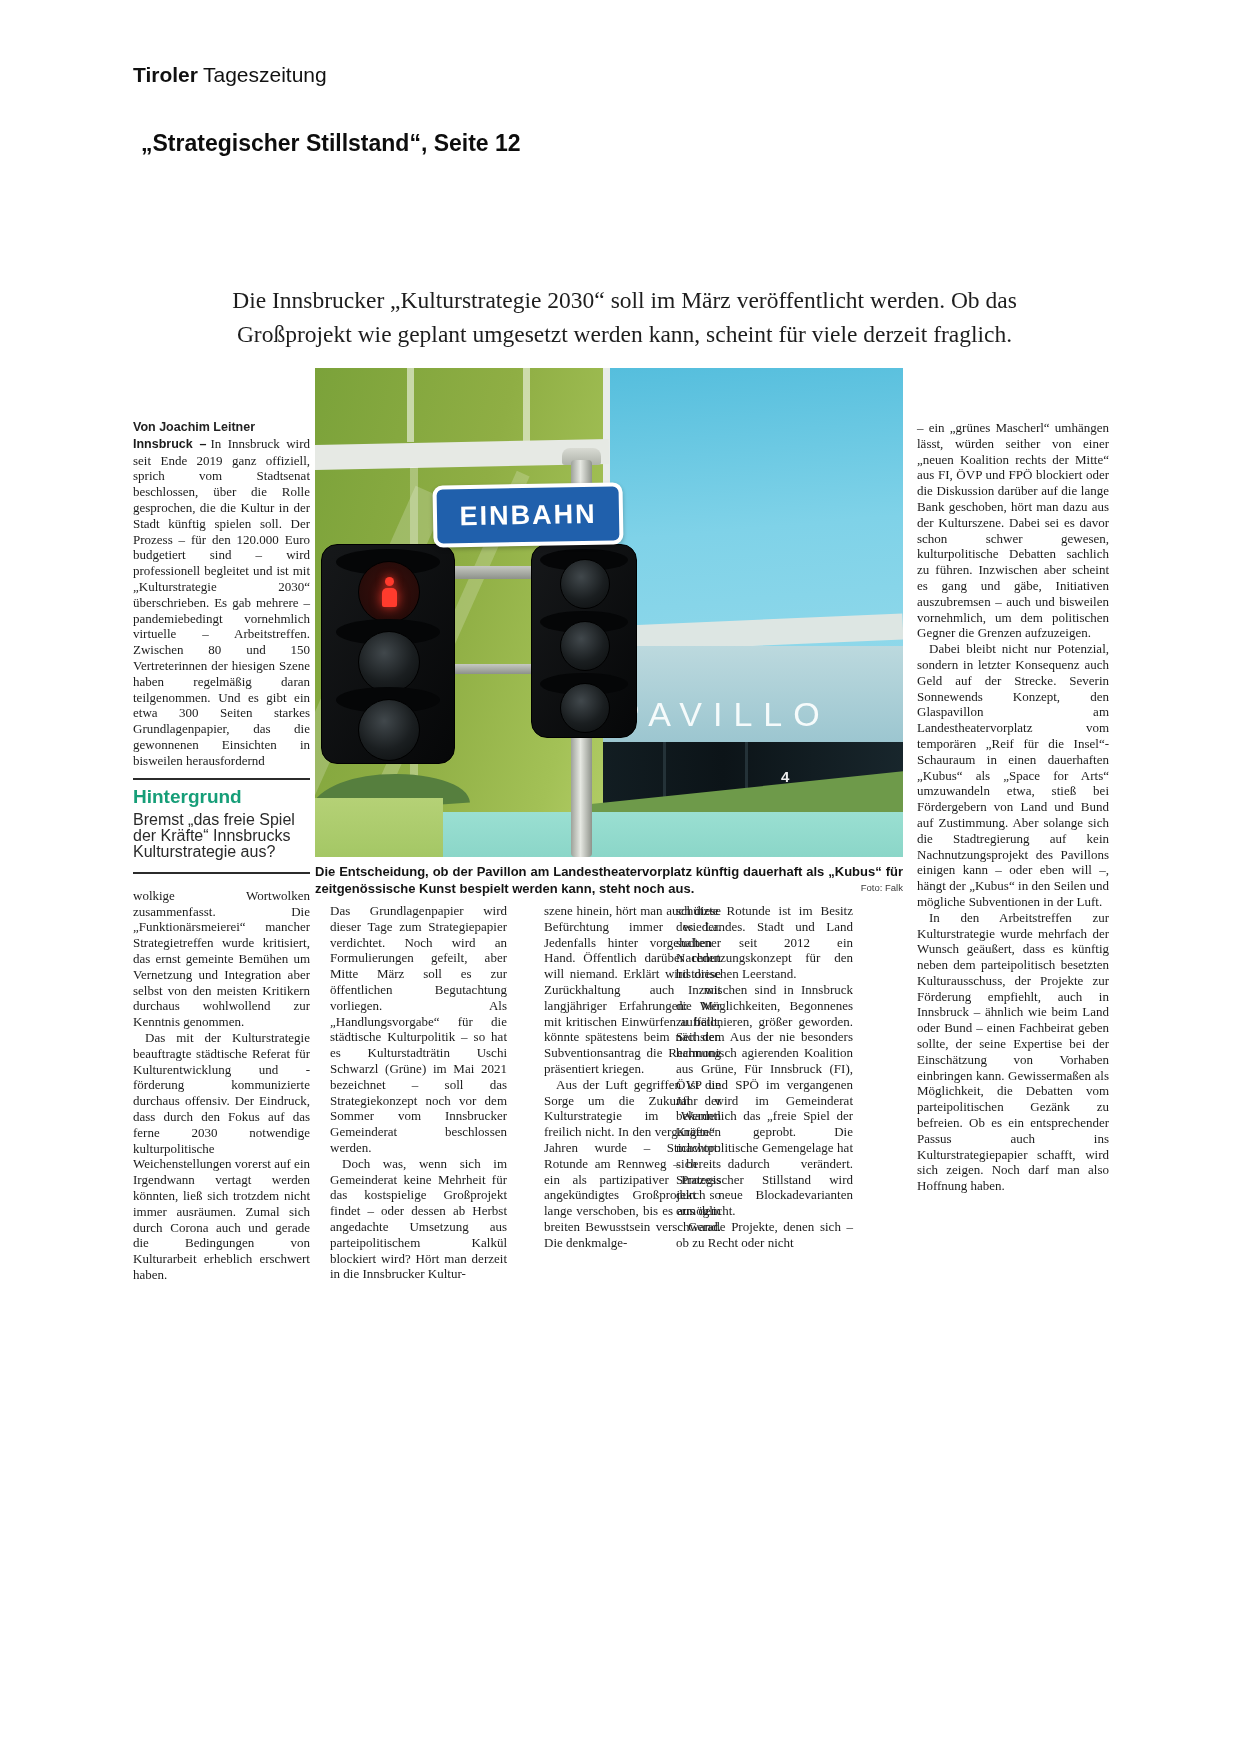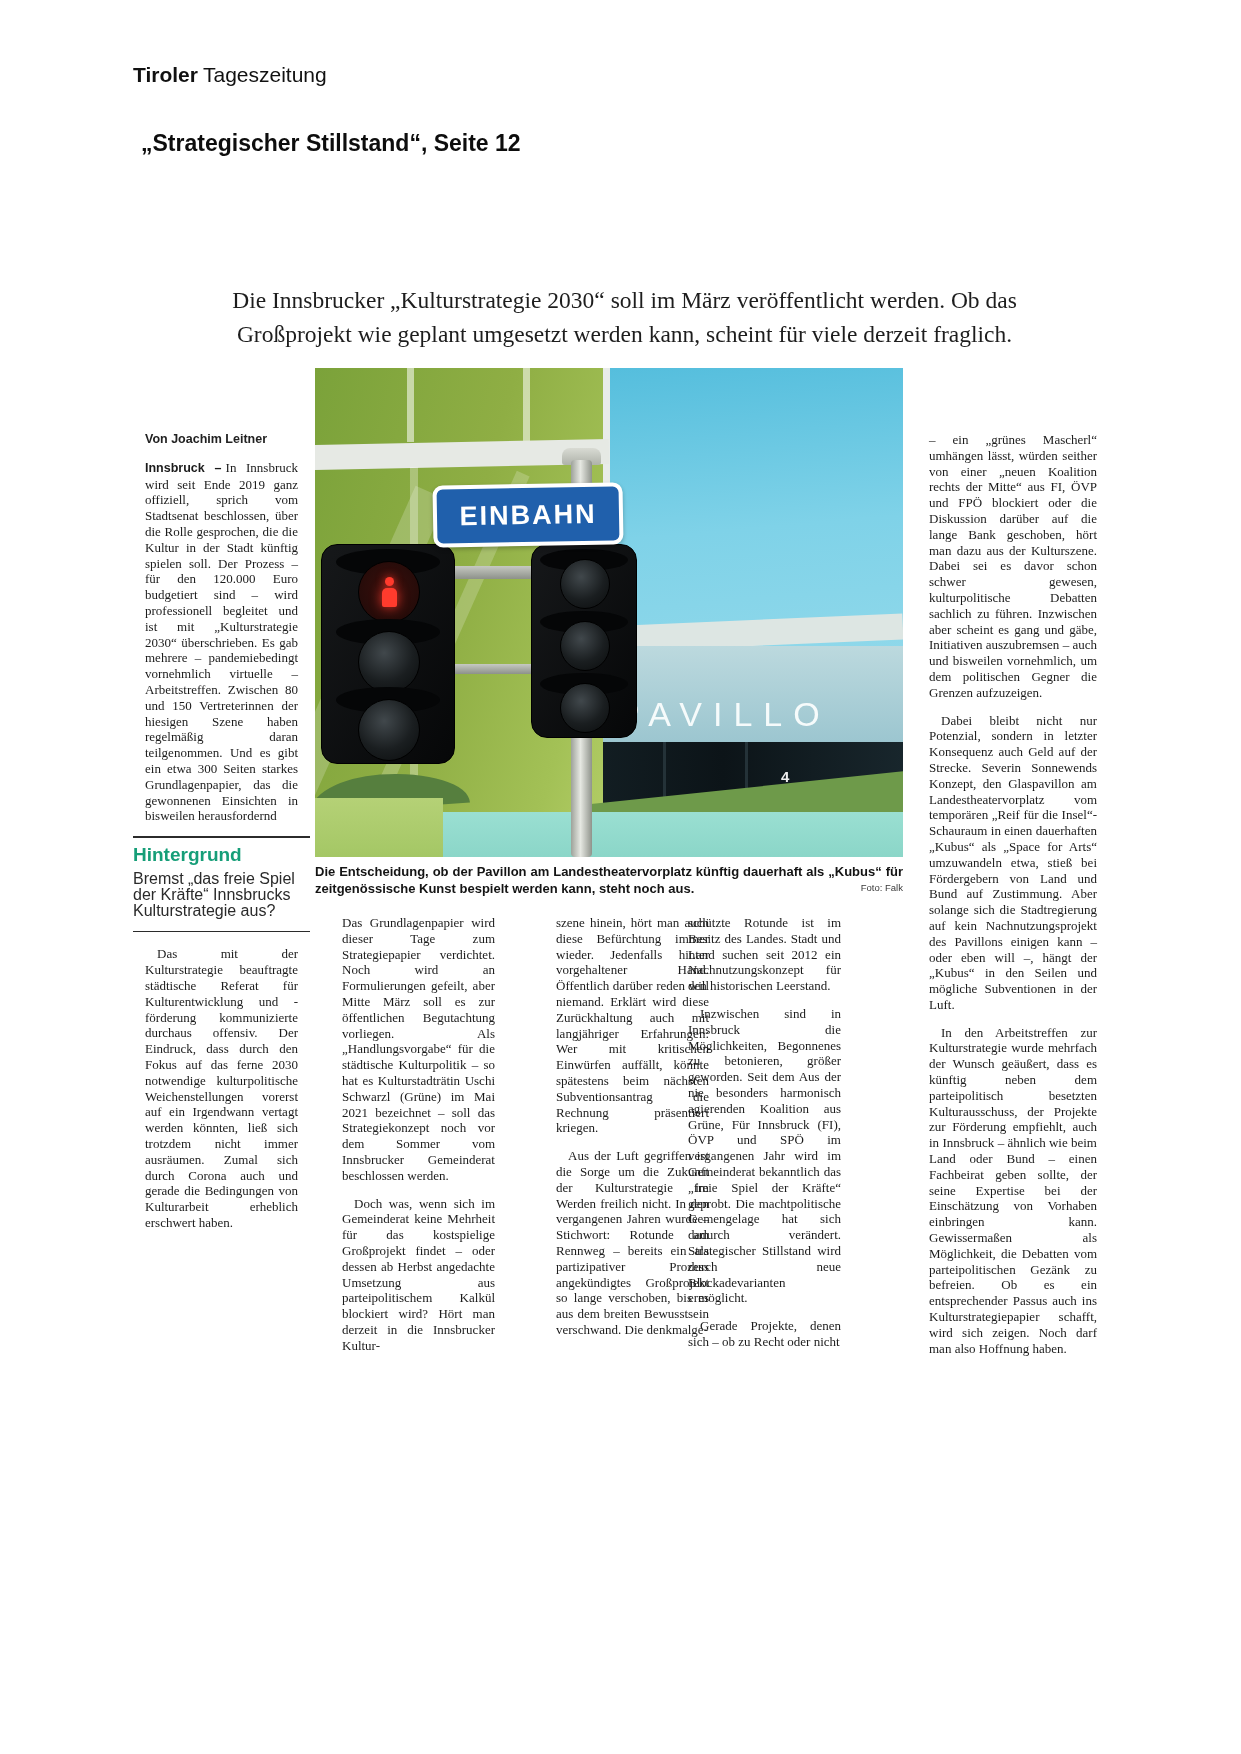--- a/index.html
+++ b/index.html
@@ -16,21 +16,21 @@
   
   .headline{position:absolute;left:133px;top:196px;width:975px;text-align:center;
             font-size:60px;font-weight:700;letter-spacing:-1px;color:#141414;
             font-family:"Liberation Serif","DejaVu Serif",serif;}
   .subtitle{position:absolute;left:172px;top:283px;width:905px;
             font-size:23.5px;line-height:34px;color:#1d1d1d;text-align:center;}
 
   
   .col{position:absolute;font-size:13px;line-height:15.8px;text-align:justify;
        hyphens:auto;-webkit-hyphens:auto;}
-  .col p{margin:12px;}
+  .col p{margin:0;}
   .ind{text-indent:12px;}
   .byline{font-family:"Liberation Sans","DejaVu Sans",sans-serif;font-size:12.5px;font-weight:700;
           color:#222;margin:0 0 11px 0;text-align:left;}
   .lead-in{font-family:"Liberation Sans","DejaVu Sans",sans-serif;font-weight:700;font-size:12.5px;
            margin-right:4px;}
 
   
   .hint-rule{height:2px;background:#2b2b2b;border:none;margin:9px 0 0 0;}
   .hint-title{font-family:"Liberation Sans","DejaVu Sans",sans-serif;font-weight:700;font-size:19px;
               color:#169e78;margin:9px 0 8px 0;text-align:left;}
@@ -115,20 +115,21 @@
 
   <div class="subtitle">Die Innsbrucker „Kulturstrategie 2030“ soll im März veröffentlicht werden. Ob das Großprojekt wie geplant umgesetzt werden kann, scheint für viele derzeit fraglich.</div>
 
   <div class="col" style="left:133px;top:420px;width:177px;">
     <p class="byline">Von Joachim Leitner</p>
     <p><span class="lead-in">Innsbruck –</span><span>In Innsbruck wird seit Ende 2019 ganz offiziell, sprich vom Stadtsenat beschlossen, über die Rolle gesprochen, die die Kultur in der Stadt künftig spielen soll. Der Prozess – für den 120.000 Euro budgetiert sind – wird professionell begleitet und ist mit „Kulturstrategie 2030“ überschrieben. Es gab mehrere – pandemiebedingt vornehmlich virtuelle – Arbeitstreffen. Zwischen 80 und 150 Vertreterinnen der hiesigen Szene haben regelmäßig daran teilgenommen. Und es gibt ein etwa 300 Seiten starkes Grundlagenpapier, das die gewonnenen Einsichten in bisweilen herausfordernd</span></p>
     <hr class="hint-rule">
     <div class="hint-title">Hintergrund</div>
     <div class="hint-teaser">Bremst „das freie Spiel der Kräfte“ Innsbrucks Kulturstrategie aus?</div>
     <hr class="hint-rule2">
+    <p>wolkige Wortwolken zusammenfasst. Die „Funktionärsmeierei“ mancher Strategietreffen wurde kritisiert, das ernst gemeinte Bemühen um Vernetzung und Integration aber selbst von den meisten Kritikern durchaus wohlwollend zur Kenntnis genommen.</p>
     <p class="ind">Das mit der Kulturstrategie beauftragte städtische Referat für Kulturentwicklung und -förderung kommunizierte durchaus offensiv. Der Eindruck, dass durch den Fokus auf das ferne 2030 notwendige kulturpolitische Weichenstellungen vorerst auf ein Irgendwann vertagt werden könnten, ließ sich trotzdem nicht immer ausräumen. Zumal sich durch Corona auch und gerade die Bedingungen von Kulturarbeit erheblich erschwert haben.</p>
   </div>
 
   <div class="figure">
     <div class="photo">
       <div class="ph-sky"></div>
       <div class="mull" style="left:92px;top:0;width:7px;height:74px;"></div>
       <div class="mull" style="left:208px;top:0;width:7px;height:74px;"></div>
       <div class="ph-beam1"></div>
       <div class="mull" style="left:95px;top:99px;width:8px;height:330px;opacity:.55;"></div>

